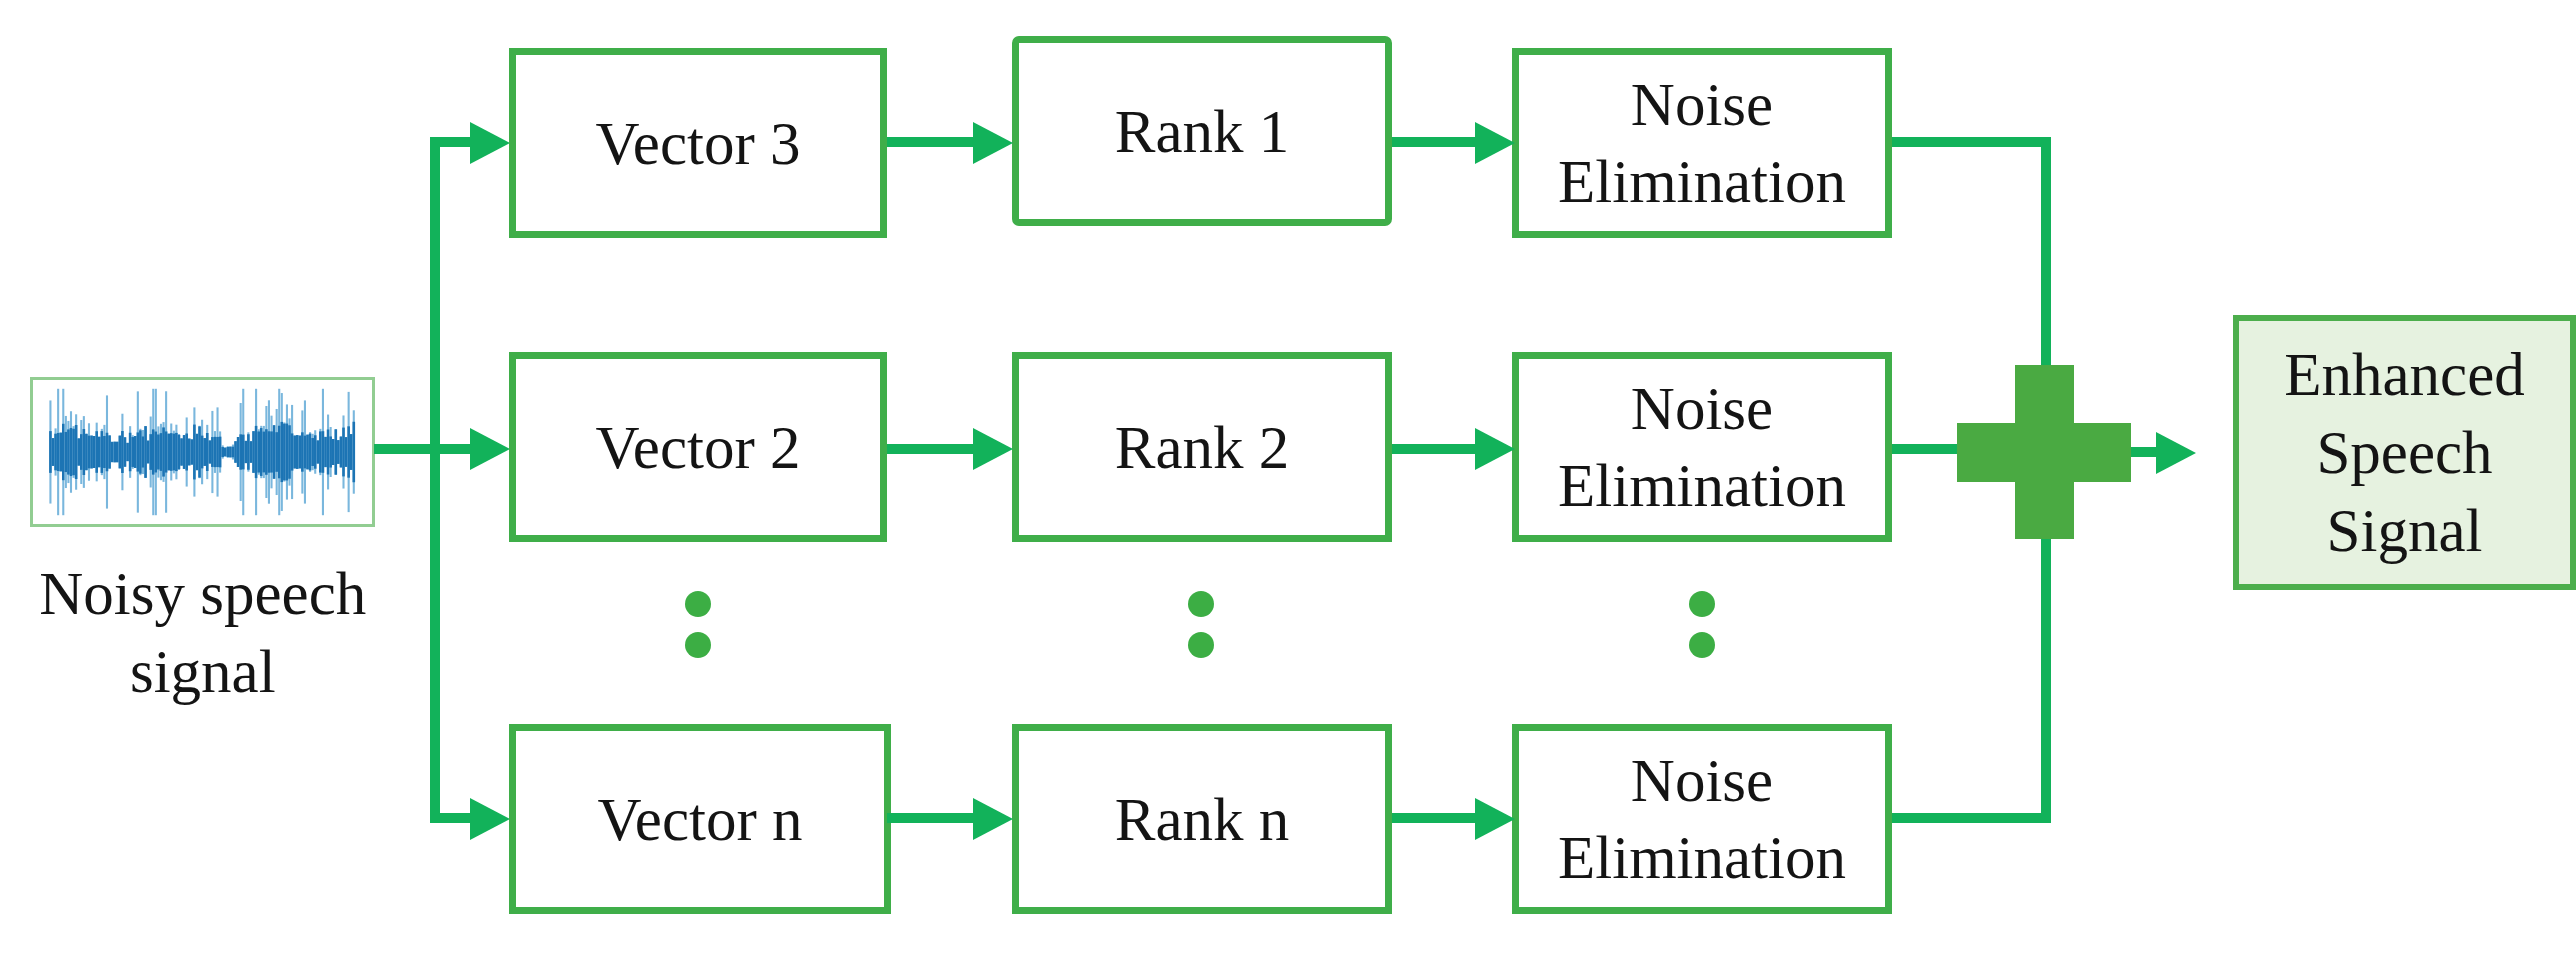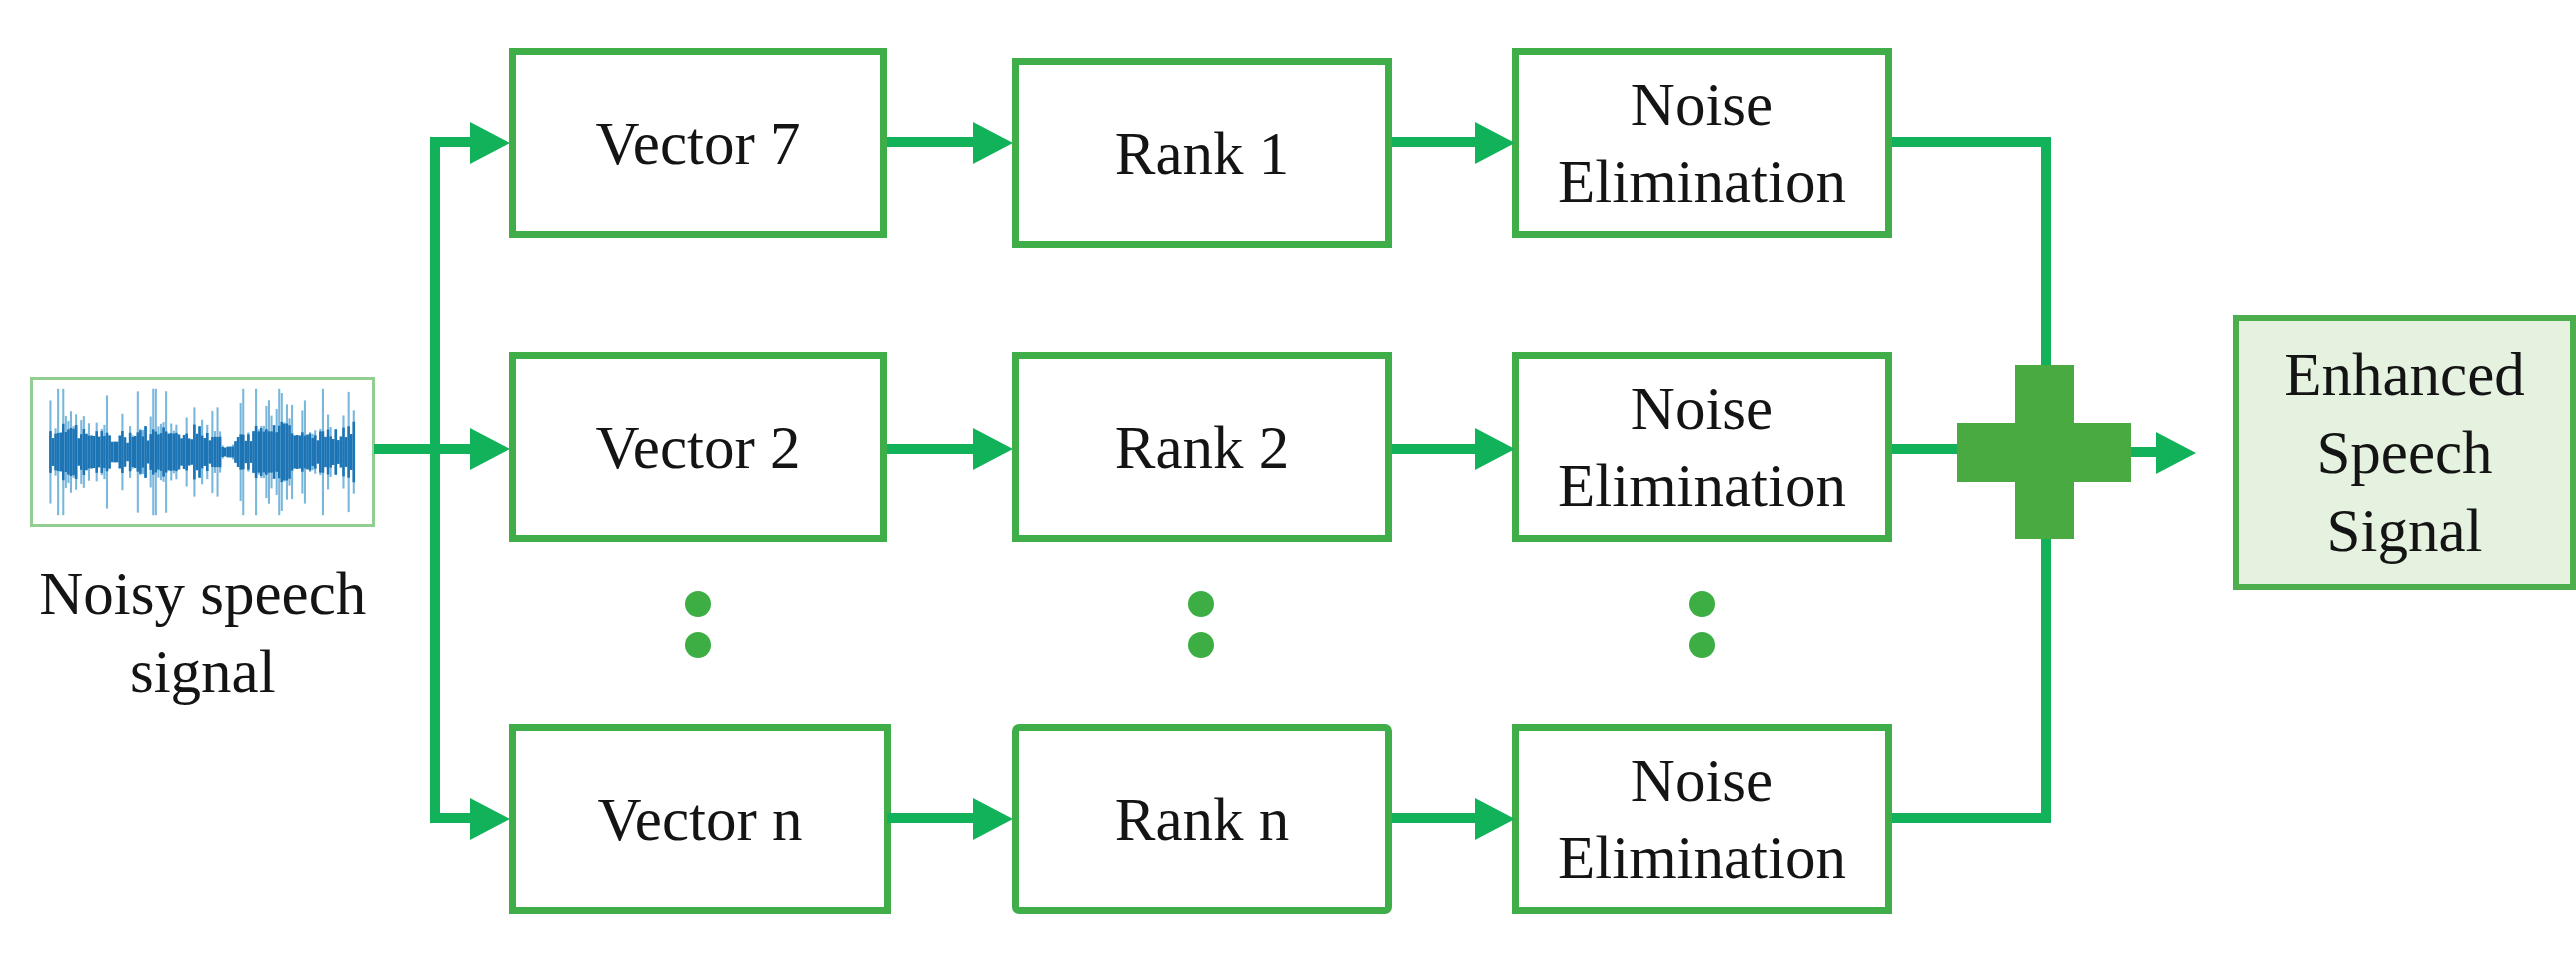--- a/index.html
+++ b/index.html
@@ -302,43 +302,43 @@
 
   <div class="hline" style="left:374px;top:444px;width:97px;"></div>
   <div class="vline" style="left:430px;top:137px;height:686px;"></div>
   <div class="hline" style="left:430px;top:137px;width:42px;"></div>
   <div class="hline" style="left:430px;top:813px;width:42px;"></div>
   <div class="ahead" style="left:470px;top:122px;"></div>
   <div class="ahead" style="left:470px;top:428px;"></div>
   <div class="ahead" style="left:470px;top:798px;"></div>
 
   <div class="box" style="left:509px;top:48px;width:378px;height:190px;">
-      <span>Vector 7</span>
-    </div>
-  <div class="box" style="left:1012px;top:58px;width:380px;height:190px;">
+      <span>Vector 3</span>
+    </div>
+  <div class="box" style="left:1012px;top:36px;width:380px;height:190px;border-radius:7px;">
       <span>Rank 1</span>
     </div>
   <div class="box" style="left:1512px;top:48px;width:380px;height:190px;">
       <span>Noise Elimination</span>
     </div>
 
   <div class="box" style="left:509px;top:352px;width:378px;height:190px;align-items:center;">
       <span>Vector 2</span>
     </div>
   <div class="box" style="left:1012px;top:352px;width:380px;height:190px;text-align:center;">
       <span>Rank 2</span>
     </div>
   <div class="box" style="left:1512px;top:352px;width:380px;height:190px;">
       <span>Noise Elimination</span>
     </div>
 
   <div class="box" style="left:509px;top:724px;width:382px;height:190px;align-items:center;">
       <span>Vector n</span>
     </div>
-  <div class="box" style="left:1012px;top:724px;width:380px;height:190px;border-radius:7px;">
+  <div class="box" style="left:1012px;top:724px;width:380px;height:190px;">
       <span>Rank n</span>
     </div>
   <div class="box" style="left:1512px;top:724px;width:380px;height:190px;">
       <span>Noise Elimination</span>
     </div>
 
   <div class="hline" style="left:887px;top:137px;width:87px;"></div>
   <div class="ahead" style="left:973px;top:122px;"></div>
   <div class="hline" style="left:887px;top:444px;width:87px;"></div>
   <div class="ahead" style="left:973px;top:428px;"></div>

